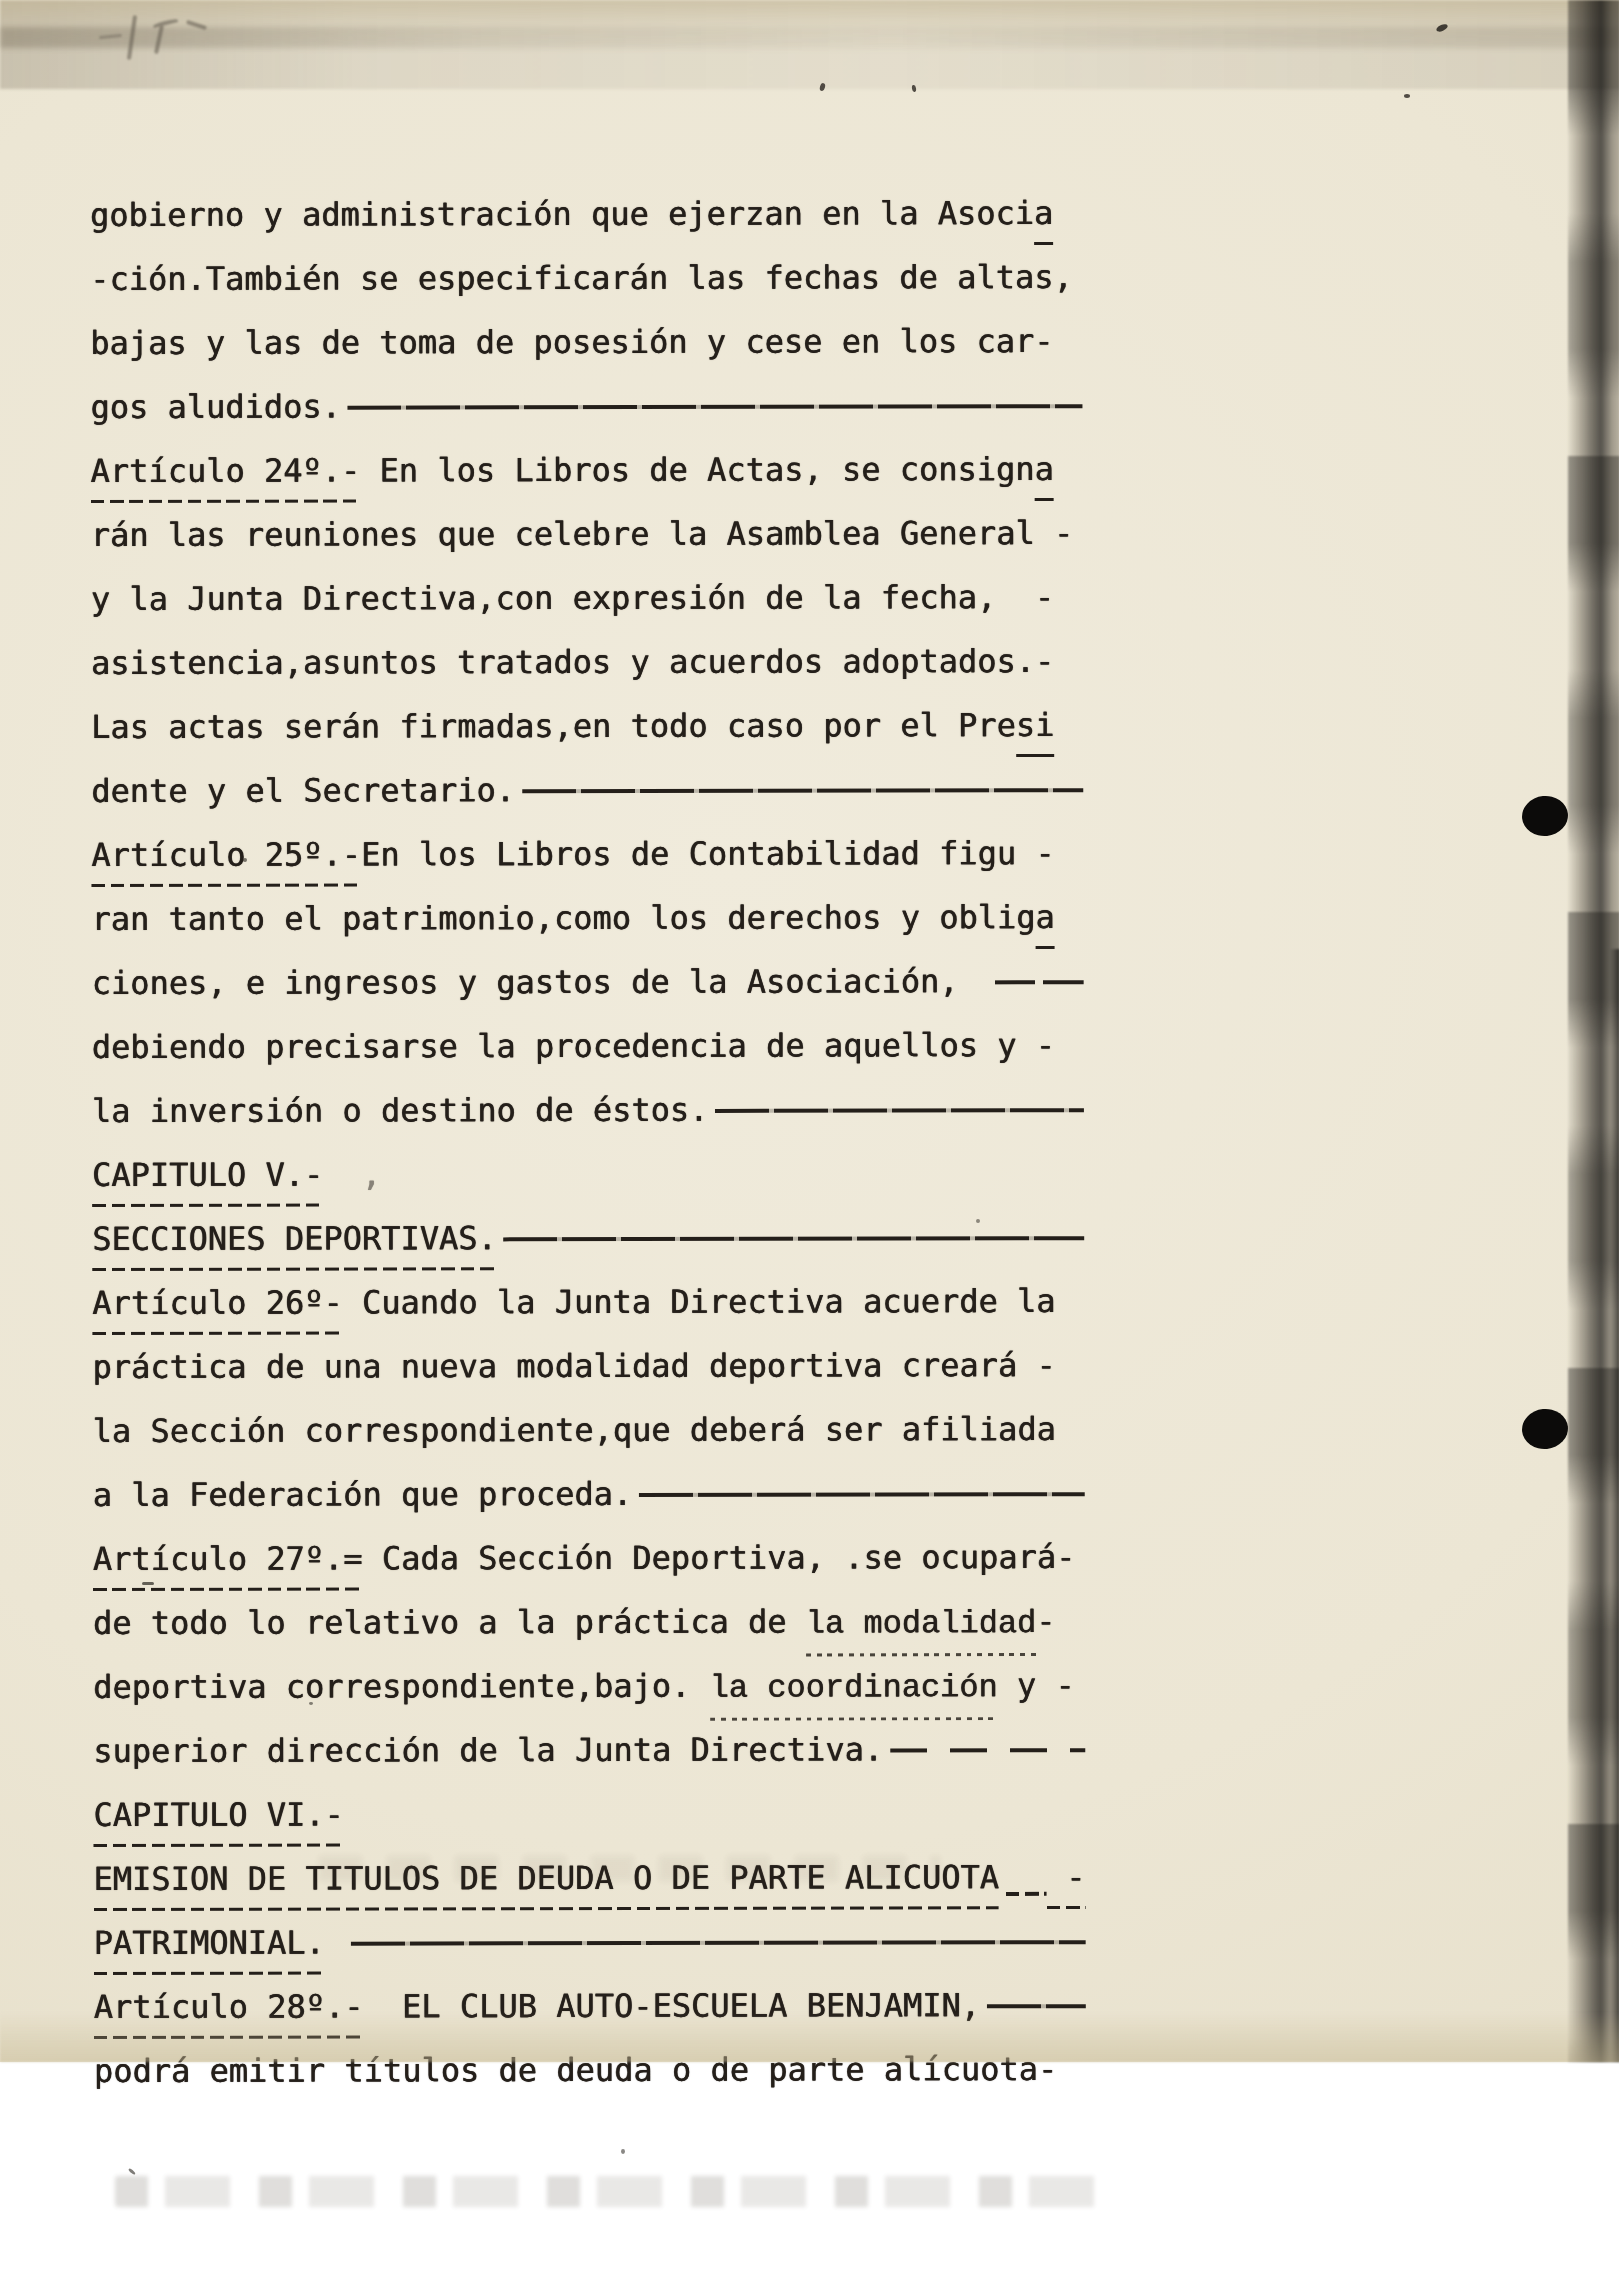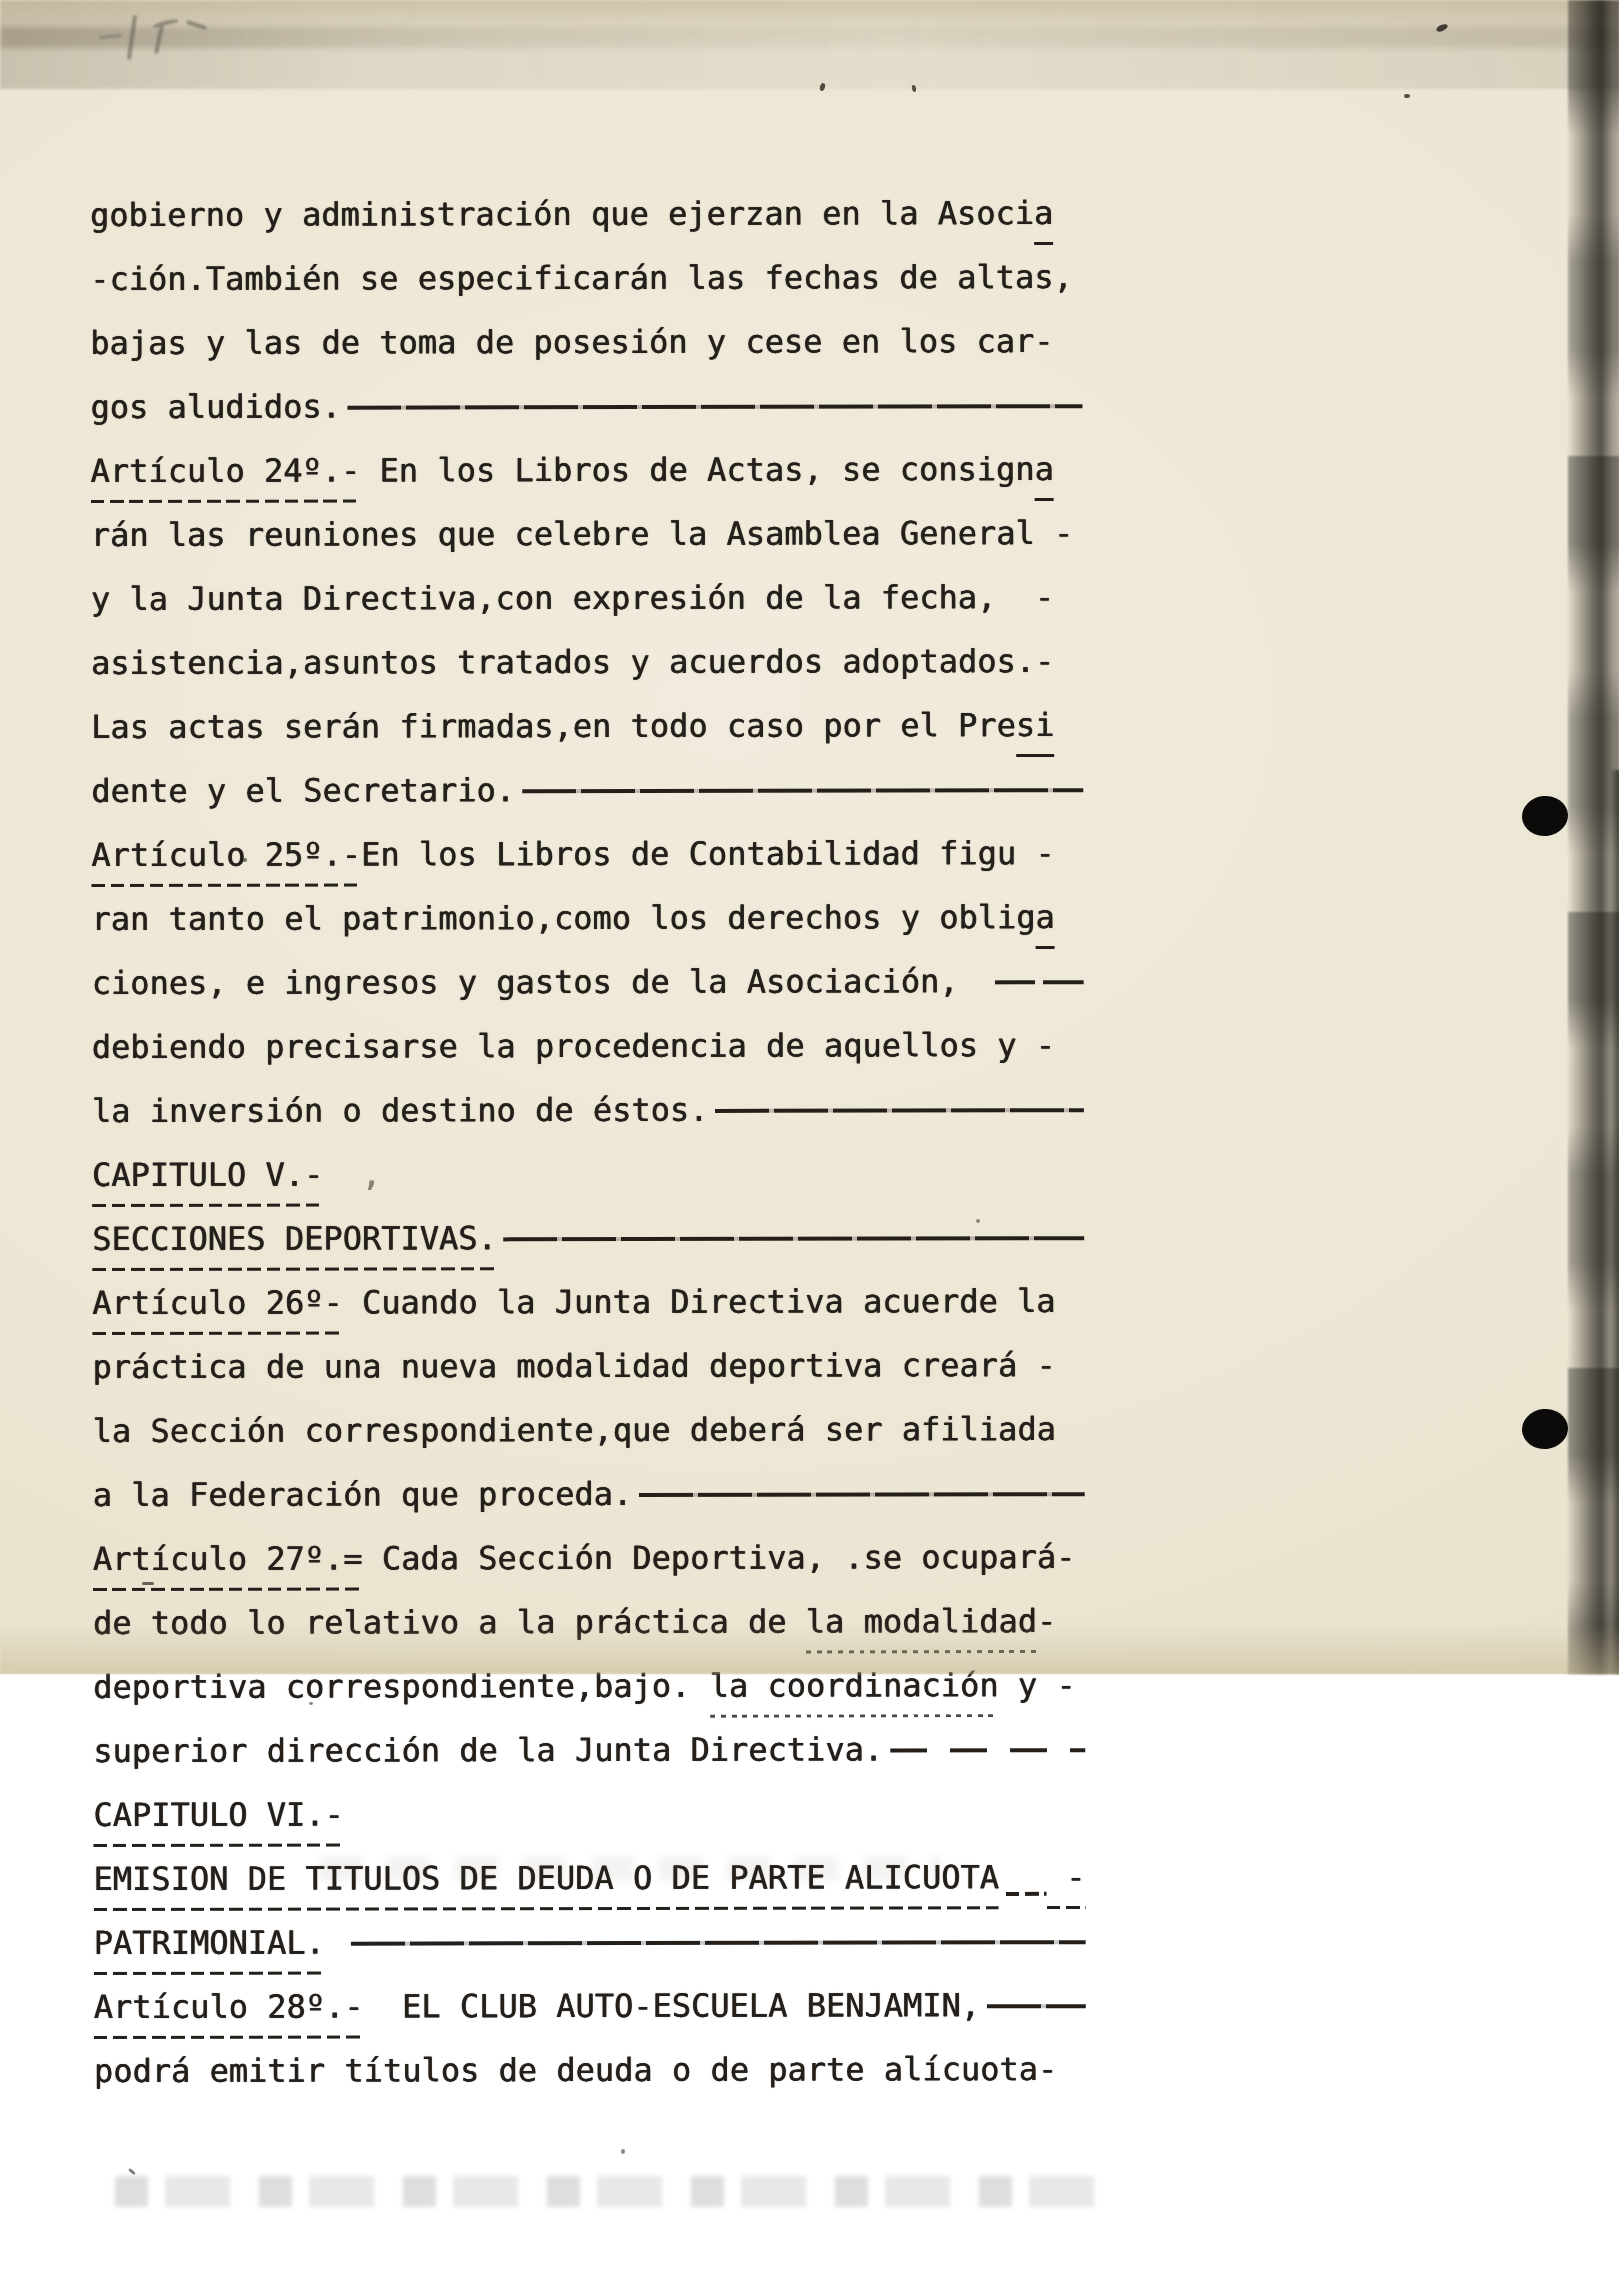--- a/index.html
+++ b/index.html
@@ -4,21 +4,21 @@
 <title>Scanned typewritten statutes page</title>
 <style>
   html, body {
     margin: 0; padding: 0;
     width: 1620px; height: 2278px;
     overflow: hidden;
     font-family: "DejaVu Sans Mono", "Liberation Mono", monospace;
   }
   .paper {
     position: relative;
-    width: 1620px; height: 1674px;
+    width: 1620px; height: 2062px;
     background:
       radial-gradient(125% 92% at 45% 42%, #f0ebdc 0%, #ece6d4 52%, #e7e0cb 80%, #ded4ba 100%);
   }
   
   .top-smudge {
     position: absolute; left: 0; top: 0; width: 100%; height: 89px;
     background:
       linear-gradient(180deg, rgba(190,176,142,.55) 0%, rgba(190,176,142,.18) 26%, rgba(190,176,142,0) 60%),
       linear-gradient(90deg, rgba(110,98,78,.28) 0%, rgba(110,98,78,.12) 22%, rgba(110,98,78,.07) 55%, rgba(110,98,78,.16) 100%);
     filter: blur(1.5px);
@@ -62,21 +62,21 @@
     white-space:pre;
     text-shadow: 0.4px 0 0 rgba(36,31,26,.85), -0.3px 0 0 rgba(36,31,26,.55), 0 0 1.6px rgba(40,34,28,.35);
   }
   .line { display:flex; align-items:baseline; height:64px; }
   .seg  { display:inline-block; }
   
   .s-su { background: linear-gradient(#241f1a,#241f1a) 0 100%/100% 2.9px no-repeat; }
   
   .s-du { background: repeating-linear-gradient(90deg,#241f1a 0 13.6px, rgba(36,31,26,0) 13.6px 19.4px) 0 100%/100% 3.5px no-repeat; }
   
-  .s-do { background: repeating-linear-gradient(90deg, rgba(45,40,33,.85) 0 4.9px, rgba(45,40,33,0) 4.9px 10.7px) 0 100%/100% 2.9px no-repeat; }
+  .s-do { background: repeating-linear-gradient(90deg, rgba(45,40,33,.85) 0 4.9px, rgba(45,40,33,0) 4.9px 10.7px) 0 100%/100% 2.9px no-repeat; font-family: Liberation Mono, monospace; }
   .s-faint { opacity:.5; }
   
   .rule { flex:1 1 auto; height:3.9px; margin-left:6.8px; transform: translateY(-7.8px); }
   .rule-fill   { background: repeating-linear-gradient(90deg,#241f1a 0 54px, rgba(36,31,26,.25) 54px 59px); }
   .rule-broken { background: repeating-linear-gradient(90deg,#241f1a 0 37px, rgba(36,31,26,0) 37px 60px); }
   .rule-fill2  { background: linear-gradient(90deg, rgba(0,0,0,0) 0 calc(100% - 89px), #241f1a calc(100% - 89px) calc(100% - 49px), rgba(0,0,0,0) calc(100% - 49px) calc(100% - 41px), #241f1a calc(100% - 41px) 100%); }
   .rule-du     { background: repeating-linear-gradient(90deg,#241f1a 0 13.6px, rgba(36,31,26,0) 13.6px 19.4px); transform: translateY(7.8px); }
   
   .ghost-line {
     position:absolute; left:115px; top:2176px; width:984px; height:31px;

